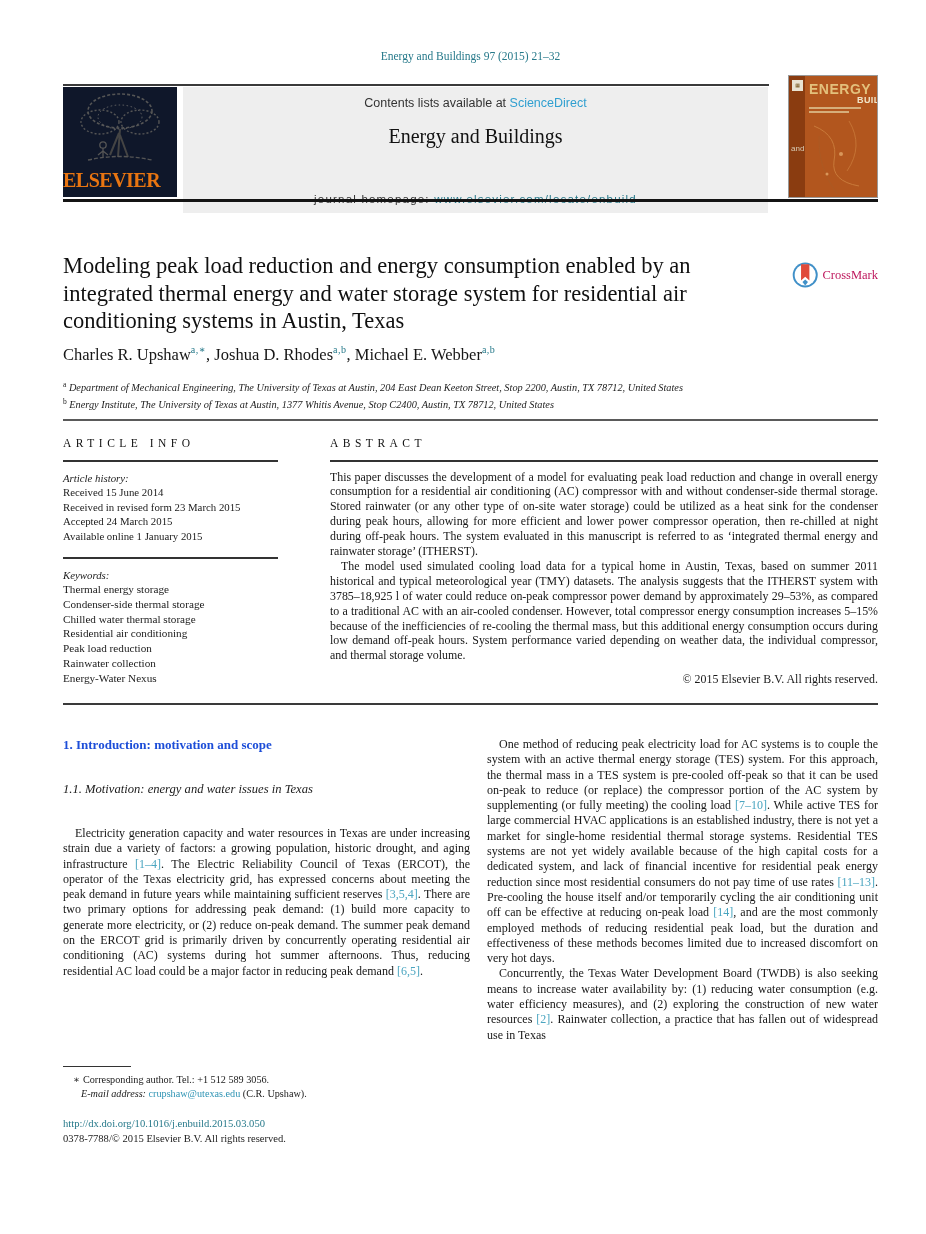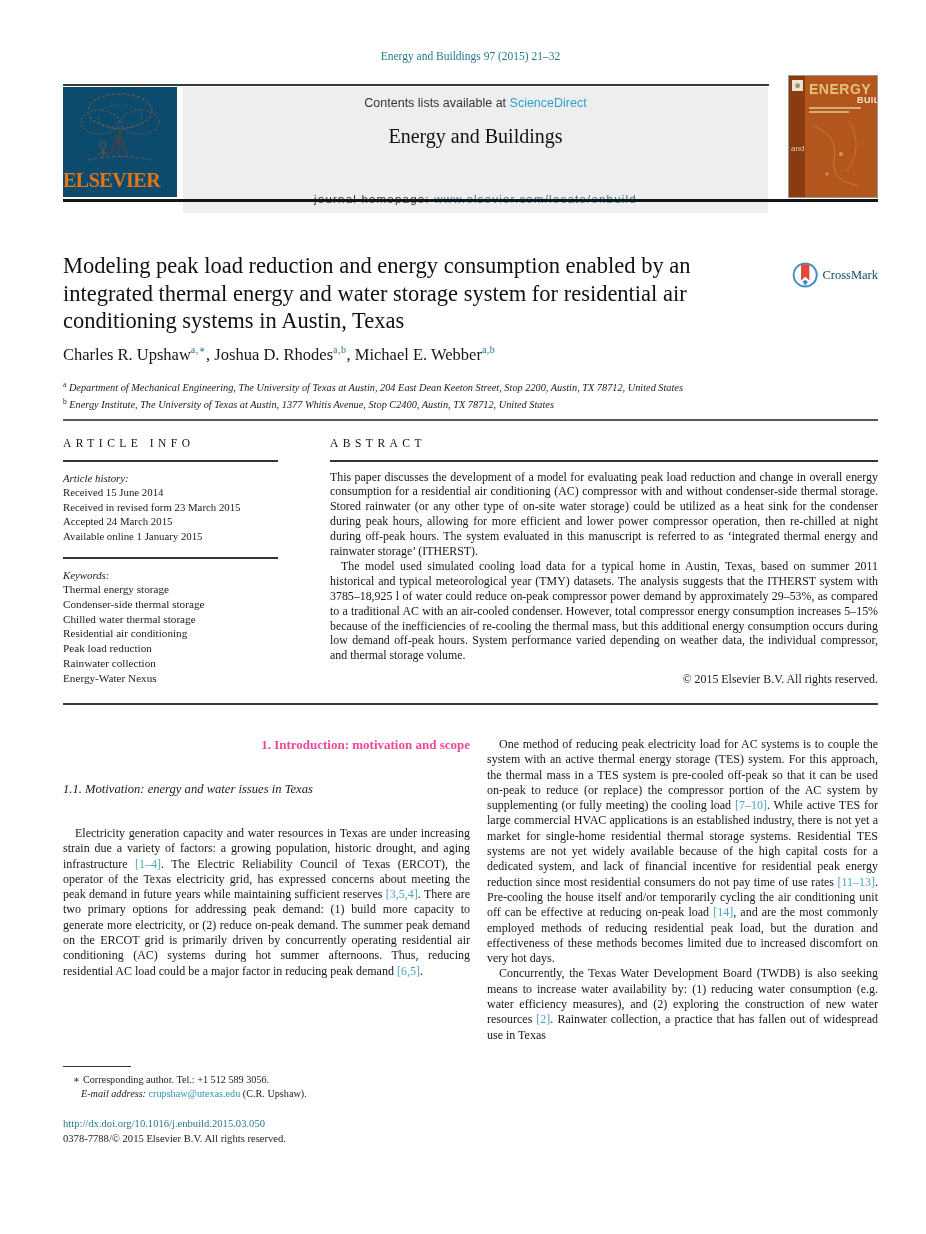--- a/index.html
+++ b/index.html
@@ -15,21 +15,21 @@
   .header-rule { position:absolute; left:63px; top:84px; width:706px; height:2px; background:#3a3a3a; }
   .masthead-gray { position:absolute; left:183px; top:87px; width:585px; height:126px; background:#eeeeee; }
   .contents-line { position:absolute; top:9px; width:100%; text-align:center;
     font-family:"Liberation Sans",sans-serif; font-size:12.5px; color:#333; }
   .sciencedirect-link { color:#2f9fd0; }
   .journal-title { position:absolute; top:38px; width:100%; text-align:center; font-size:20px; color:#111; }
   .homepage-line { position:absolute; bottom:8px; width:100%; text-align:center;
     font-family:"Liberation Sans",sans-serif; font-size:11.5px; letter-spacing:1.2px; color:#333; }
   .homepage-link { color:#26798a; }
 
-  .elsevier-block { position:absolute; left:63px; top:87px; width:114px; height:110px; background:#0c4a6e; }
+  .elsevier-block { position:absolute; left:63px; top:87px; width:114px; height:110px; background:#0f172a; }
   .elsevier-tree { display:block; margin:2px auto 0 auto; }
   .elsevier-wordmark { font-size:20px; font-weight:bold; color:#e87511; letter-spacing:-0.5px;
     text-align:left; line-height:1; margin-top:1px; }
 
   .cover-thumb { position:absolute; left:788px; top:75px; width:90px; height:123px;
     background:linear-gradient(90deg,#8a3c10 0 16px,#b2561e 16px 100%); border:1px solid #999; overflow:hidden; }
   .cover-logo { position:absolute; left:3px; top:4px; width:11px; height:11px; background:#e9e3d2;
     font-size:5px; line-height:11px; text-align:center; color:#6b4a10; }
   .cover-energy { position:absolute; left:20px; top:5px; font-family:"Liberation Sans",sans-serif;
     font-weight:bold; font-size:14px; letter-spacing:0.5px; color:#e3c07c; }
@@ -39,21 +39,21 @@
     font-weight:bold; font-size:9px; letter-spacing:0.4px; color:#f0e4c8;padding-left:48px; }
   .cover-subline { position:absolute; left:20px; height:2px; background:#dfc492; opacity:0.8; }
   .cover-map { position:absolute; left:0; top:0; }
 
   .thick-rule { position:absolute; left:63px; top:199px; width:815px; height:3px; background:#141414; }
 
   
   .article-title { position:absolute; left:63px; top:252px; width:720px; font-size:22.5px;
     line-height:27.5px; color:#101010; }
   .crossmark-badge { position:absolute; left:792px; top:256px; width:86px; display:flex; align-items:center; gap:4px; }
-  .crossmark-label { font-size:12.5px; color:#0c4a6e; }
+  .crossmark-label { font-size:12.5px; color:#be185d; }
 
   .authors-line { position:absolute; left:63px; top:344px; width:760px; font-size:16.5px; color:#161616; }
   .author-sup { font-size:10px; color:#26798a; vertical-align:super; letter-spacing:0.5px; }
   .affiliations { position:absolute; left:63px; top:378px; width:790px; font-size:10.3px;
     font-style:italic; line-height:14px; color:#222; }
   .affil-sup { font-style:normal; font-size:7.5px; vertical-align:super; }
 
   .rule-mid { position:absolute; left:63px; top:419px; width:815px; height:2px; background:#5a5a5a; }
 
   
@@ -69,21 +69,21 @@
   .abstract-rule { width:548px; height:1.5px; background:#333; margin:11px 0 8px 0; }
   .abstract-p { font-size:11.9px; line-height:14.9px; text-align:justify; color:#161616; }
   .abstract-p2 { text-indent:11px; }
   .abstract-copyright { font-size:11.9px; text-align:right; margin-top:9px; }
 
   .rule-full-2 { position:absolute; left:63px; top:703px; width:815px; height:1.5px; background:#3a3a3a; }
 
   
   .col-left  { position:absolute; left:63px;  top:737px; width:407px; }
   .col-right { position:absolute; left:487px; top:737px; width:391px; }
-  .sec-heading { font-size:13px; font-weight:bold; color:#ec4899; margin-bottom:29px;text-align:right; }
+  .sec-heading { font-size:13px; font-weight:bold; color:#1d4ed8; margin-bottom:29px; }
   .subsec-heading { font-size:12.6px; font-style:italic; margin-bottom:29px; }
   .body-p { font-size:12px; line-height:15.3px; text-align:justify; text-indent:12px; color:#161616; }
   .body-p + .body-p { margin-top:0; }
   .cite { color:#4aa5c0; }
 
   
   .footnote-block { position:absolute; left:63px; top:1066px; width:407px; }
   .footnote-rule { width:68px; height:1px; background:#333; margin-bottom:6px; }
   .footnote-line { font-size:10.2px; line-height:13.5px; padding-left:10px; }
   .footnote-line .marker { padding-right:3px; }

